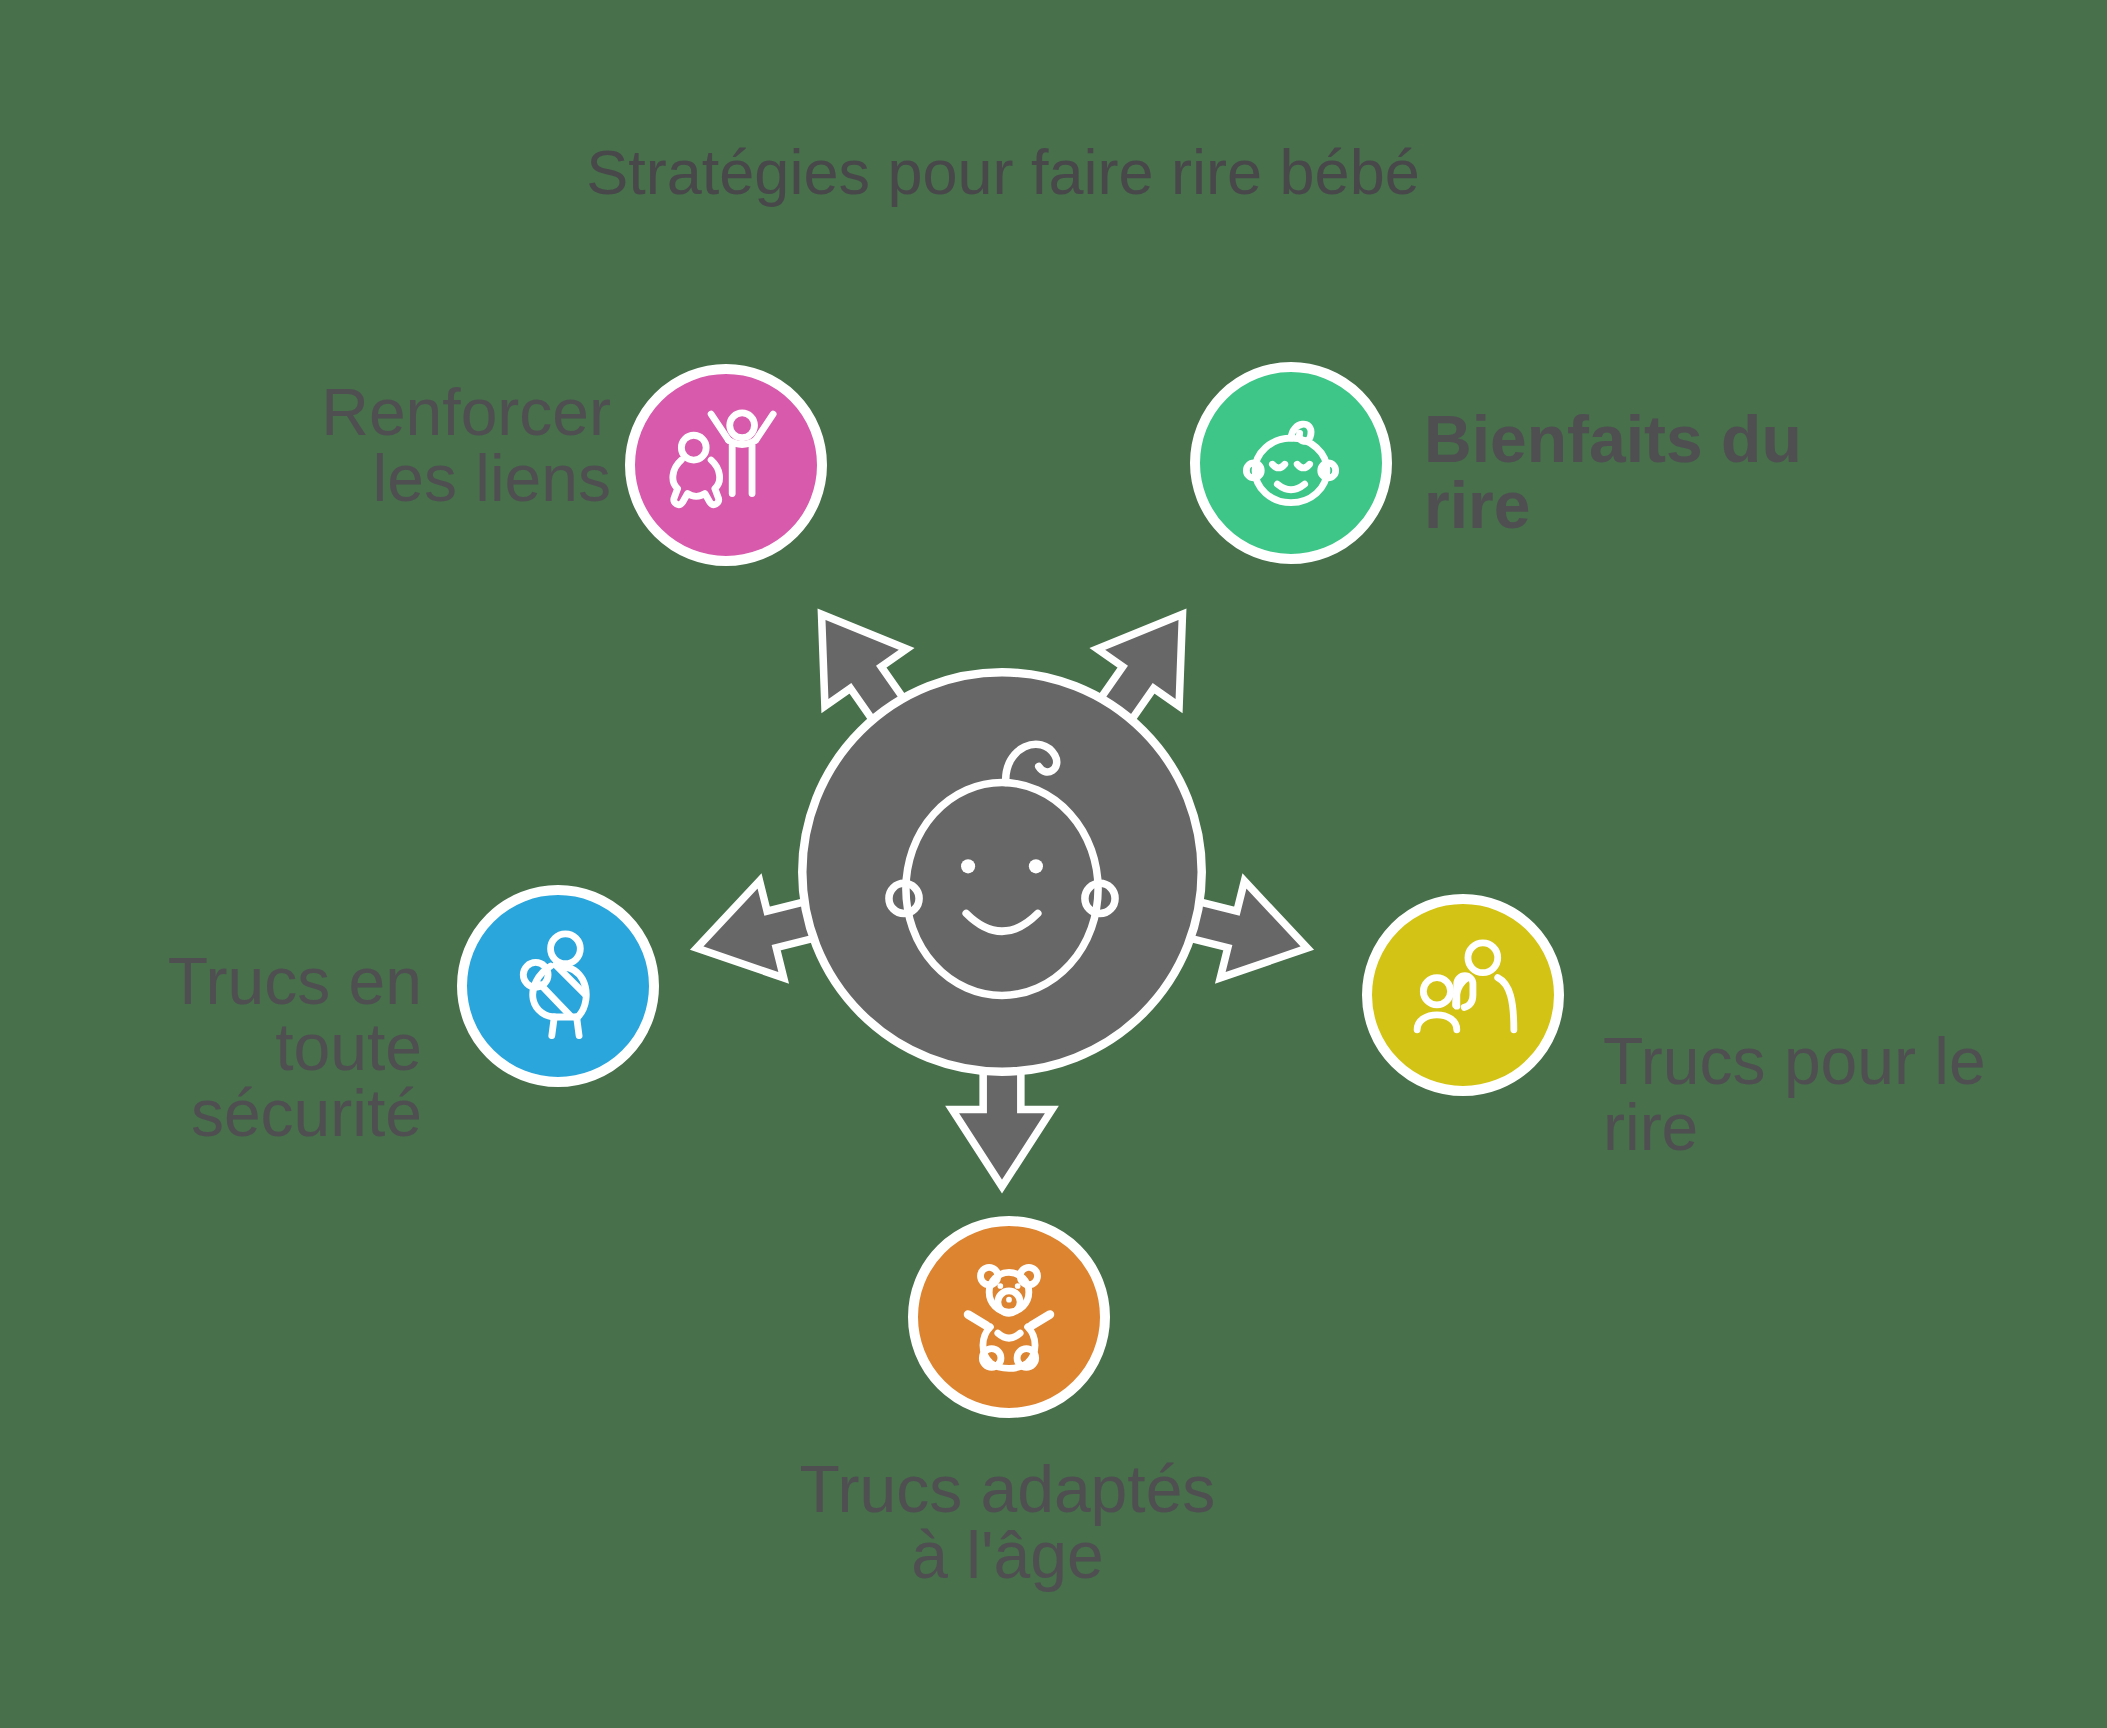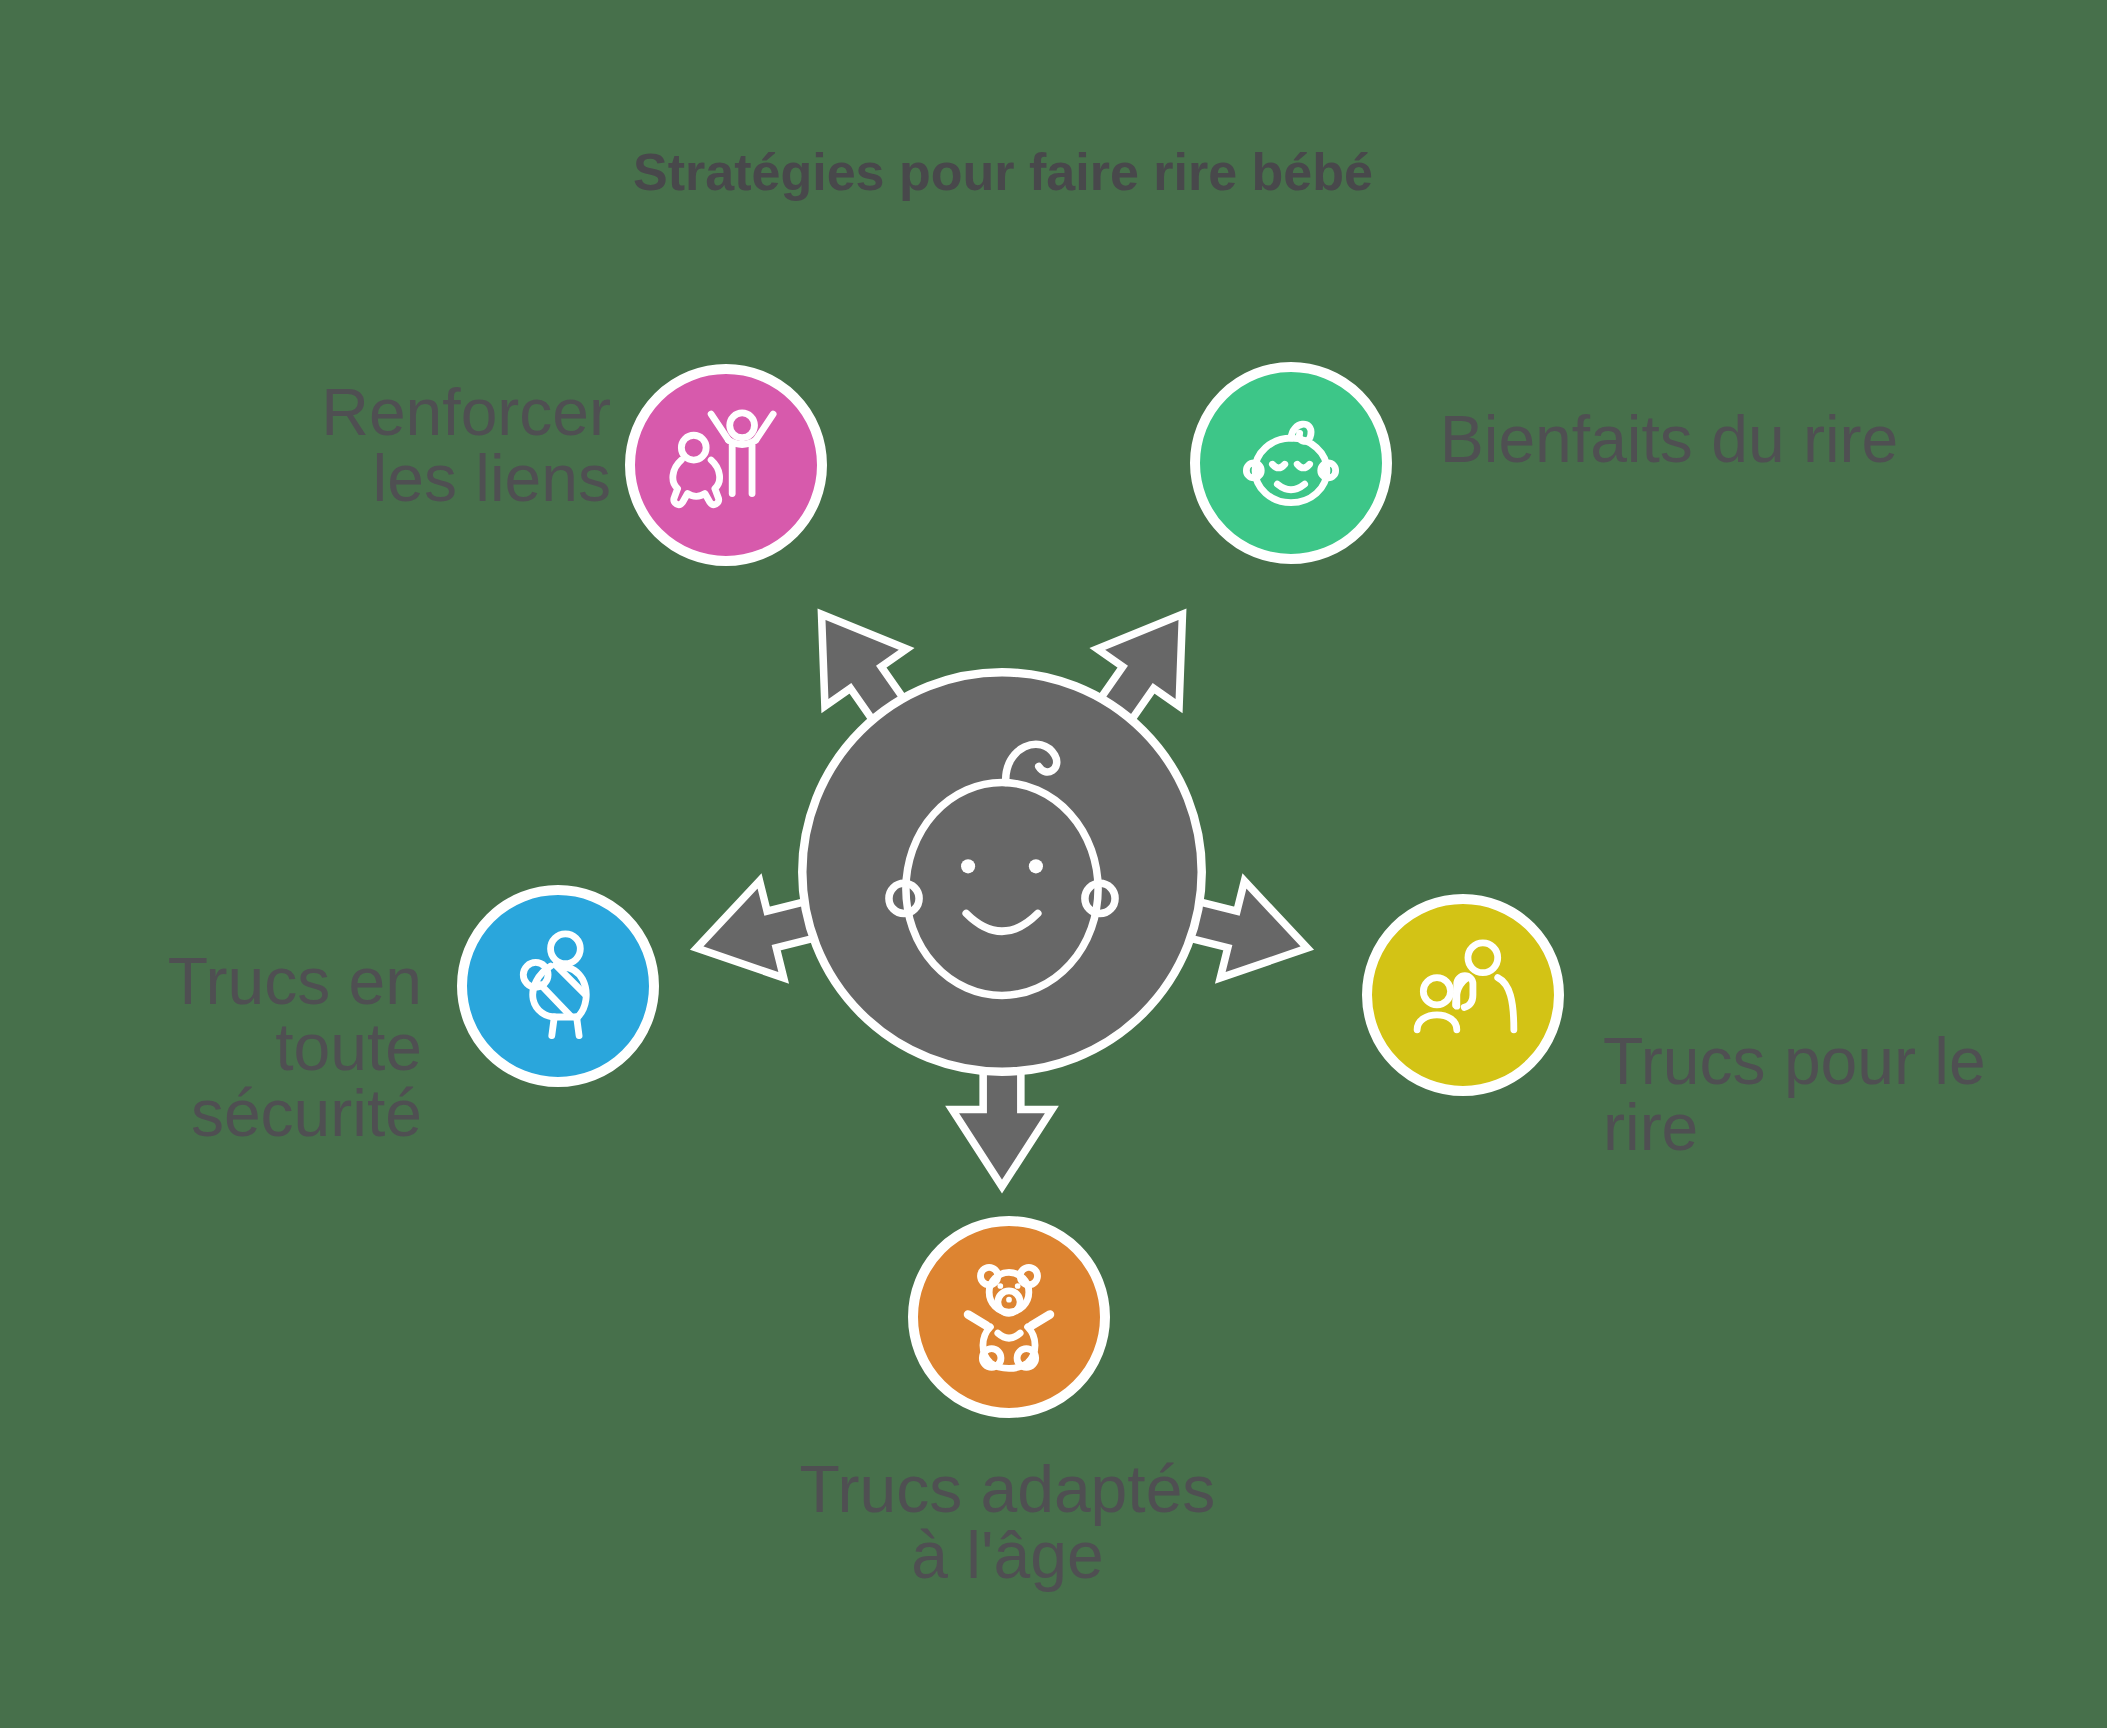--- a/index.html
+++ b/index.html
@@ -3,28 +3,28 @@
 <meta charset="utf-8">
 <style>
   html,body{margin:0;padding:0;}
   body{
     width:2107px;height:1729px;position:relative;overflow:hidden;
     font-family:"Liberation Sans", sans-serif;
     background:#47704b;
   }
   .title{
     position:absolute;left:0;top:137px;width:2006px;
-    text-align:center;font-size:52px;line-height:70px;font-weight:bold;
+    text-align:center;font-size:63px;line-height:70px;font-weight:normal;
     color:#48484b;letter-spacing:0px;
   }
   .label{
     position:absolute;font-size:66px;line-height:66px;color:#4f4f52;
   }
   #label-top-left {left:234px;  top:379px;  width:377px; text-align:right;}
-  #label-top-right{left:1424px; top:406px;  width:490px; text-align:center;}
+  #label-top-right{left:1424px; top:406px;  width:490px; text-align:left;font-weight:bold;}
   #label-left     {left:45px;   top:948px; width:377px; text-align:right;}
   #label-right    {left:1603px; top:998px; width:490px; text-align:left;margin-top:30px;}
   #label-bottom   {left:791px;  top:1456px; width:433px; text-align:center;}
   .node{
     position:absolute;width:202px;height:202px;box-sizing:border-box;
     border:10.4px solid #ffffff;border-radius:50%;
     display:flex;align-items:center;justify-content:center;
   }
   #node-top-left {left:625px;  top:364px;}
   #node-top-right{left:1190px; top:362px;}

